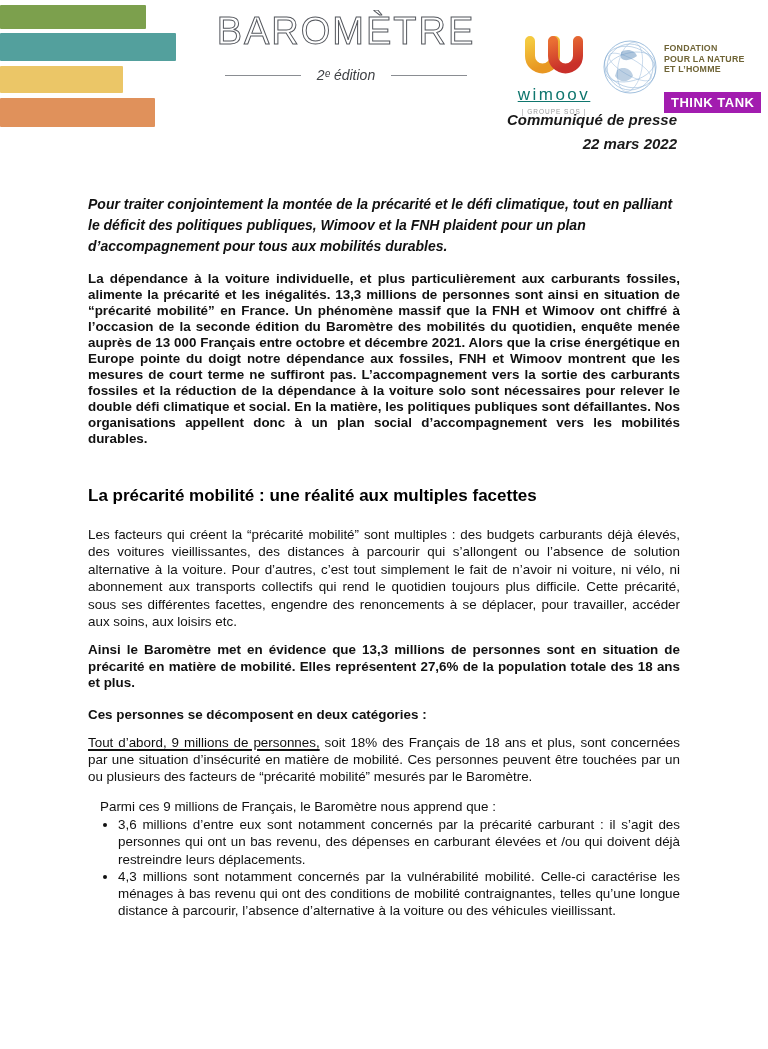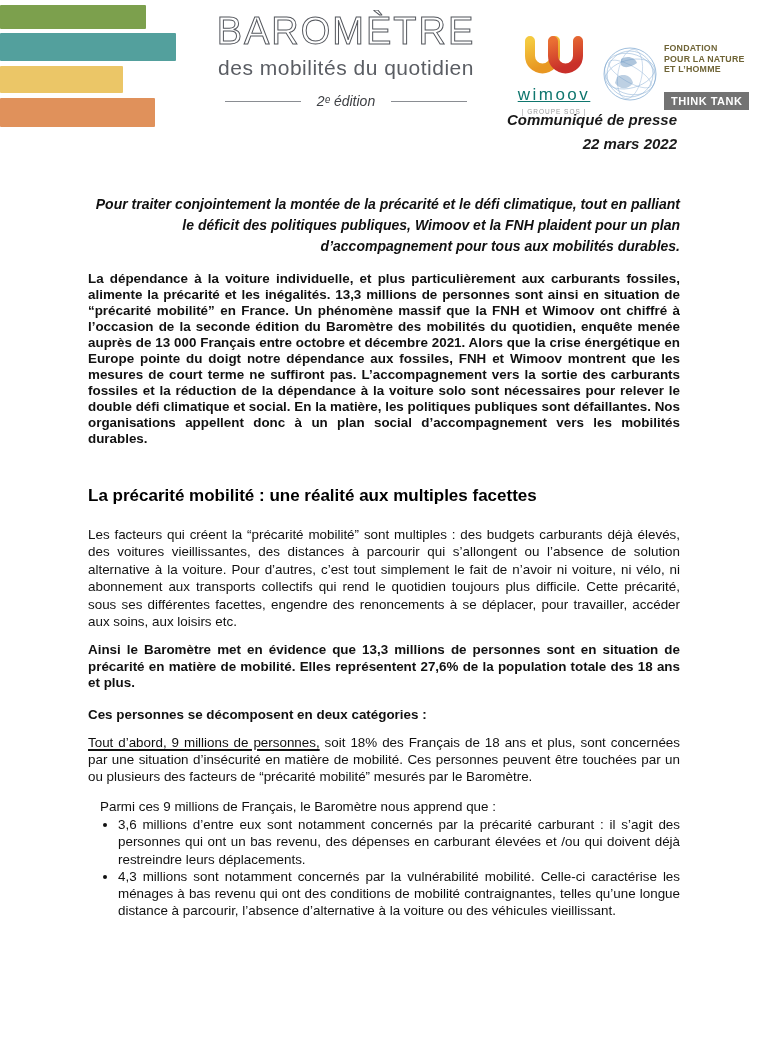--- a/index.html
+++ b/index.html
@@ -23,34 +23,34 @@
   .brand-title-svg{display:block;margin:0 auto;}
   .brand-sub{font-size:21px;letter-spacing:0.5px;color:#5A5D63;margin-top:2px;}
   .brand-edition{margin-top:13px;display:flex;align-items:center;justify-content:center;gap:16px;
     font-style:italic;font-size:14px;color:#3F4145;}
   .rule{width:76px;height:1px;background:#8A8D92;}
 
   .wimoov{position:absolute;left:500px;top:34px;width:108px;text-align:center;}
   .wimoov-name{font-size:17px;color:#0f766e;letter-spacing:2.5px;margin-top:1px;text-decoration:underline;}
   .wimoov-group{font-size:6.5px;color:#9A9B9D;letter-spacing:1px;margin-top:3px;}
 
-  .fnh{position:absolute;left:601px;top:38px;display:flex;gap:5px;align-items:center;}
+  .fnh{position:absolute;left:601px;top:38px;display:flex;gap:5px;align-items:flex-start;}
   .fnh-text{padding-top:5px;}
   .fnh-line{font-size:8.8px;font-weight:700;color:#6F6436;line-height:10.5px;letter-spacing:0.2px;}
-  .thinktank{margin-top:17px;background:#737373;color:#fff;font-weight:700;font-size:11px;
+  .thinktank{margin-top:17px;background:#a21caf;color:#fff;font-weight:700;font-size:13px;
     padding:3px 7px;display:inline-block;letter-spacing:0.5px;}
 
   .press{position:absolute;right:91px;top:108px;text-align:right;font-style:italic;
     font-weight:600;font-size:15px;color:#1a1a1a;line-height:24px;}
 
   
   main{position:absolute;left:88px;right:88px;top:178px;font-size:13.4px;}
   h1{font-size:18px;font-weight:700;text-align:center;margin:14px 0 0 0;color:#000;}
   .intro{font-style:italic;font-weight:700;font-size:14px;line-height:21px;
-    text-align:right;margin:16px 0 0 0;}
+    text-align:left;margin:16px 0 0 0;}
   .lead{font-weight:700;text-align:justify;line-height:16px;margin:14px 0 0 0;}
   h2{font-size:17px;font-weight:700;margin:39px 0 0 0;color:#000;}
   .para{text-align:justify;line-height:17.4px;margin:20px 0 12px 0;}
   .para-bold{font-weight:700;text-align:justify;line-height:16.5px;margin:12px 0 0 0;}
   .cat-line{font-weight:700;margin:15px 0 0 0;}
   .mixed{text-align:justify;line-height:17px;margin:12px 0 0 0;}
   .b{font-weight:400;}
   .u{text-decoration:underline;text-decoration-thickness:2px;text-underline-offset:2px;}
   .lede-line{margin:14px 0 0 12px;}
   ul.facts{margin:2px 0 0 0;padding-left:30px;}
@@ -67,21 +67,20 @@
       <div class="bar bar-green"></div>
       <div class="bar bar-teal"></div>
       <div class="bar bar-yellow"></div>
       <div class="bar bar-orange"></div>
     </div>
 
     <div class="brand">
       <svg class="brand-title-svg" width="300" height="44" viewBox="0 0 300 44">
         <text x="150" y="34" text-anchor="middle" font-family="Liberation Sans, sans-serif" font-size="38" fill="none" stroke="#55585E" stroke-width="1" letter-spacing="2">BAROMÈTRE</text>
       </svg>
-      <div class="brand-sub">des mobilités du quotidien</div>
       <div class="brand-edition">
         <span class="rule"></span>
         <span>2ᵉ édition</span>
         <span class="rule"></span>
       </div>
     </div>
 
     <div class="wimoov">
       <svg width="66" height="46" viewBox="0 0 66 46">
         <defs>

